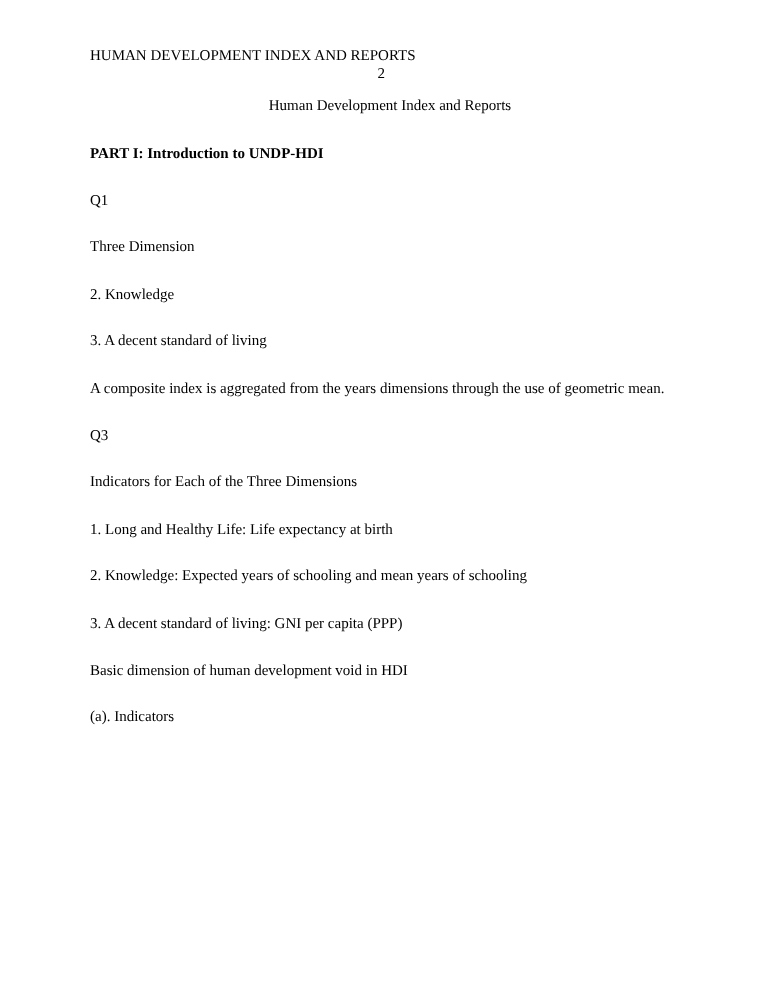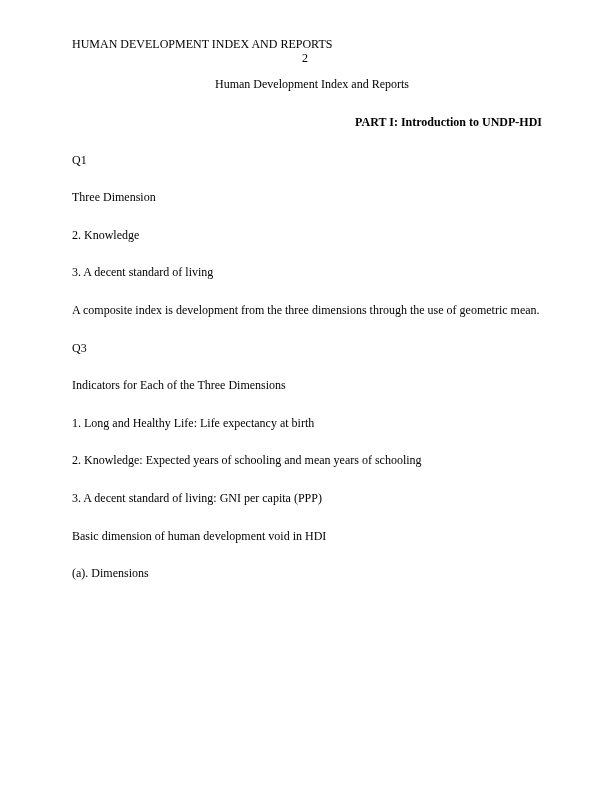--- a/index.html
+++ b/index.html
@@ -54,45 +54,45 @@
       left: 72px;
       top: 115px;
       width: 470px;
     }
     .line {
       height: 37.6px;
       line-height: 14px;
       font-size: 12px;
       white-space: nowrap;
     }
-    .bold { font-weight: bold; text-align: right; }
+    .bold { font-weight: bold; }
   </style>
 </head>
 <body>
 
 <div class="page">
 
   <div class="header-title">HUMAN DEVELOPMENT INDEX AND REPORTS</div>
   <div class="page-number">2</div>
 
   <div class="doc-title">Human Development Index and Reports</div>
 
   <div class="body-lines">
     <div class="line bold">PART I: Introduction to UNDP-HDI</div>
 
     <div class="line">Q1</div>
     <div class="line">Three Dimension</div>
     <div class="line">2. Knowledge</div>
     <div class="line">3. A decent standard of living</div>
 
-    <div class="line">A composite index is development from the three dimensions through the use of geometric mean.</div>
+    <div class="line">A composite index is aggregated from the years dimensions through the use of geometric mean.</div>
 
     <div class="line">Q3</div>
     <div class="line">Indicators for Each of the Three Dimensions</div>
     <div class="line">1. Long and Healthy Life: Life expectancy at birth</div>
     <div class="line">2. Knowledge: Expected years of schooling and mean years of schooling</div>
     <div class="line">3. A decent standard of living: GNI per capita (PPP)</div>
 
     <div class="line">Basic dimension of human development void in HDI</div>
-    <div class="line">(a). Dimensions</div>
+    <div class="line">(a). Indicators</div>
   </div>
 
 </div>
 
 </body></html>

